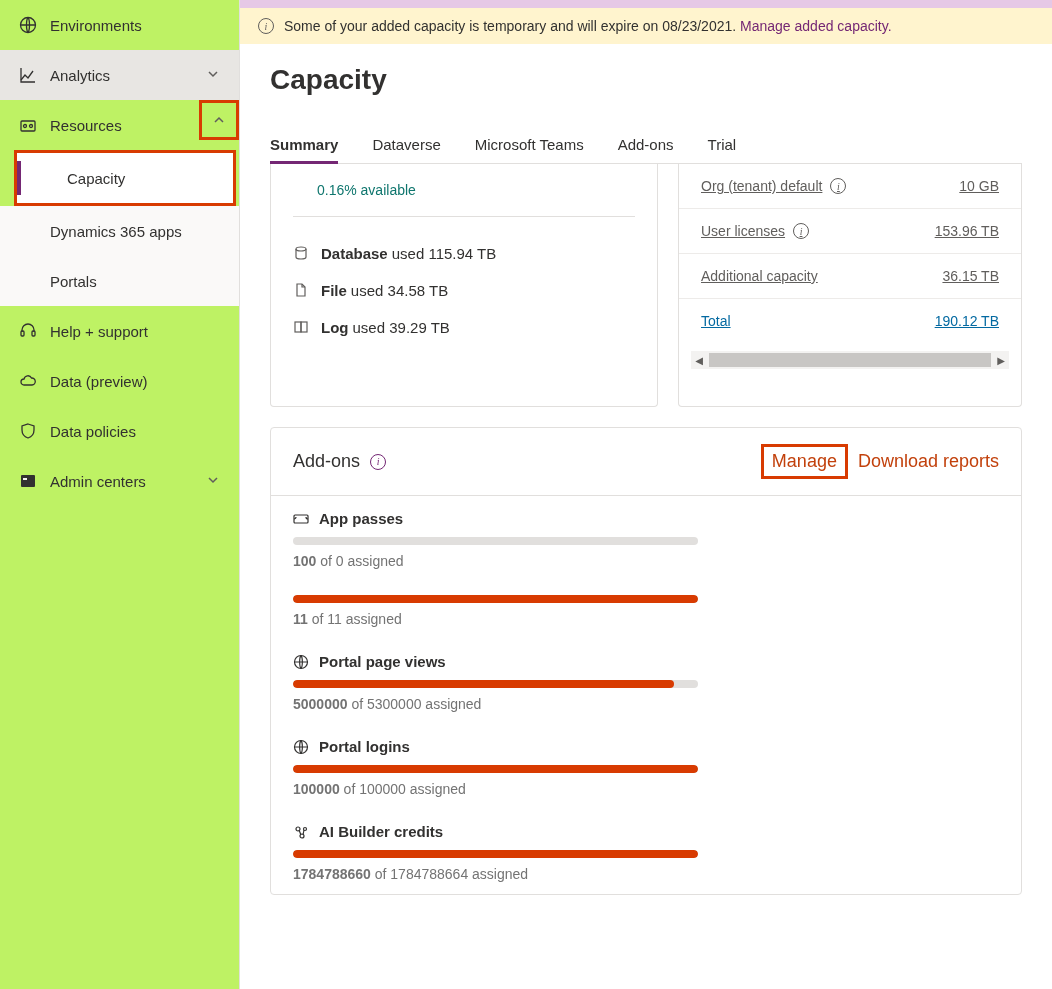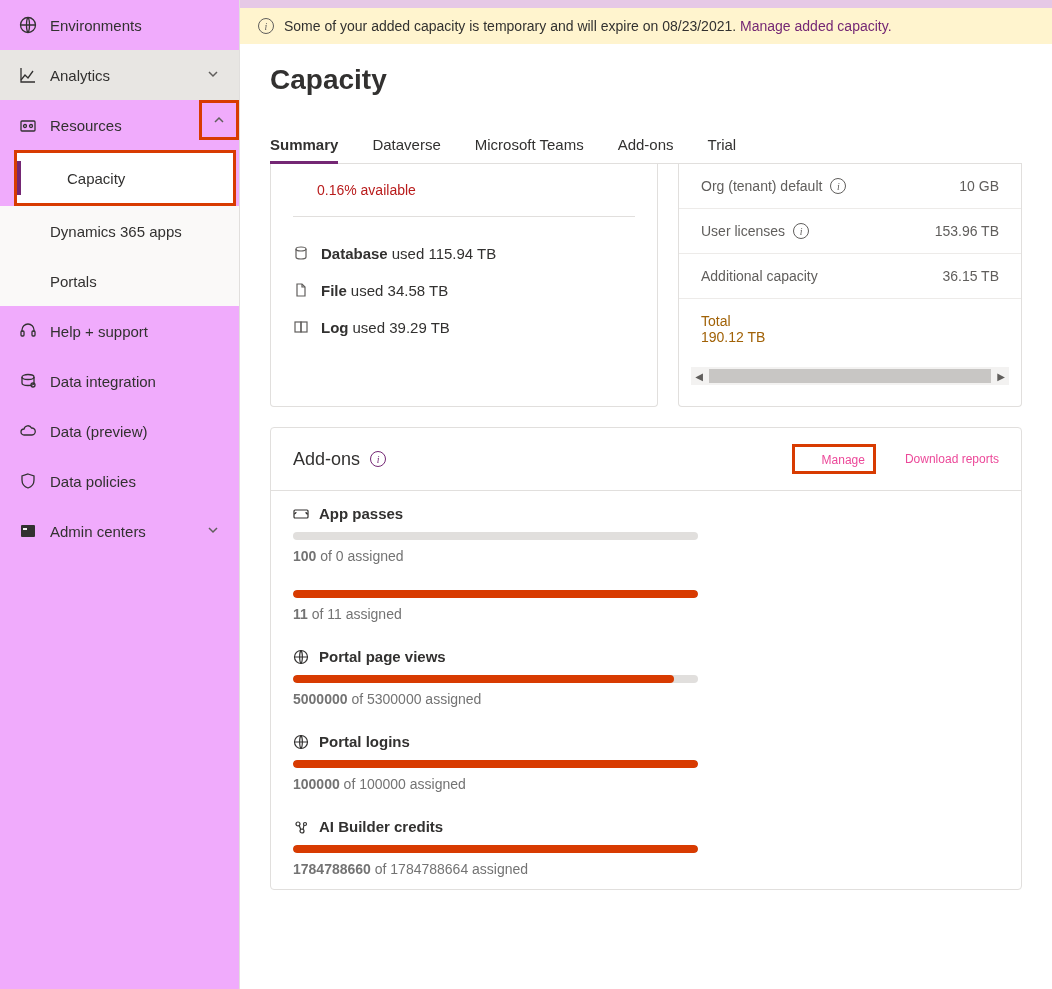--- a/index.html
+++ b/index.html
@@ -8,21 +8,21 @@
     font-size: 14px;
     color: #323130;
     display: flex;
     width: 1052px;
     height: 989px;
     overflow: hidden;
     background: #fff;
   }
   .sidebar {
     width: 240px;
-    background: #f0abfc;
+    background: #bef264;
     border-right: 1px solid #e1dfdd;
     flex-shrink: 0;
   }
   .sidebar-item {
     display: flex;
     align-items: center;
     padding: 0 18px;
     height: 50px;
     cursor: pointer;
     position: relative;
@@ -110,33 +110,34 @@
     margin-top: 0;
   }
   .card {
     border: 1px solid #e1dfdd;
     border-radius: 4px;
     background: #fff;
     flex: 1;
     padding-bottom: 40px;
   }
   .card-left { padding: 18px 22px 60px; }
-  .avail { color: #b91c1c; padding-left: 24px; margin-bottom: 18px; font-size: 14px; }
+  .avail { color: #0f766e; padding-left: 24px; margin-bottom: 18px; font-size: 14px; }
   .divider { height: 1px; background: #e1dfdd; margin: 0 0 18px; }
   .usage-row { display:flex; align-items:flex-start; gap:12px; padding:10px 0; font-size:15px; }
   .usage-row strong { font-weight:600; }
   .usage-row .lbl { display:flex; gap:4px; }
   .table-row {
     display: flex; justify-content: space-between;
     padding: 14px 22px;
     border-bottom: 1px solid #edebe9;
     font-size: 14px;
     color: #605e5c;
-  }
-  .table-row.total { font-weight:400; color:#a16207;flex-direction:column;}
+    text-decoration: underline;
+  }
+  .table-row.total { font-weight:400; color:#0369a1;}
   .table-row .k { display:flex; align-items:center; gap:8px;}
   .scrollbar {
     height: 18px;
     margin: 8px 12px 0;
     display:flex; align-items:center;
     background:#f3f2f1;
   }
   .scrollbar .arrow { width: 16px; text-align:center; color:#605e5c; font-size:10px;}
   .scrollbar .track { flex:1; height:14px; background:#c8c6c4; margin:0 2px;}
   .addons-card {
@@ -144,21 +145,21 @@
     border: 1px solid #e1dfdd;
     border-radius: 4px;
   }
   .addons-header {
     display:flex; align-items:center; justify-content:space-between;
     padding: 16px 22px;
     border-bottom: 1px solid #e1dfdd;
   }
   .addons-header .title { display:flex; align-items:center; gap:10px; font-size:18px;}
   .addons-header .links { display:flex; align-items:center; gap:10px;}
-  .addons-header a { color:#ec4899; cursor:pointer; font-size:12px;margin-left:19px;}
+  .addons-header a { color:#c2410c; cursor:pointer; font-size:18px;}
   .manage-box { border: 3px solid #d83b01; padding: 4px 8px; }
   .addon-item { padding: 14px 22px 12px; }
   .addon-title { display:flex; align-items:center; gap:10px; font-size:15px; font-weight:600; margin-bottom:10px;}
   .progress {
     height: 8px; border-radius: 4px; background:#e1dfdd; width: 405px; overflow:hidden;
     margin-bottom: 8px;
   }
   .progress .fill { height:100%; background:#d83b01; border-radius:4px;}
   .addon-meta { font-size:14px; color:#737373;}
   .addon-meta .bold { font-weight:600; }
@@ -226,30 +227,20 @@
     <span class="sidebar-icon">
       <svg width="18" height="18" viewBox="0 0 18 18" fill="none" stroke="currentColor" stroke-width="1.3">
           <path d="M3 10V8a6 6 0 0112 0v2"></path>
           <rect x="2" y="9" width="3" height="5" rx="1"></rect>
           <rect x="13" y="9" width="3" height="5" rx="1"></rect>
         </svg>
     </span>
     <span class="sidebar-label">Help + support</span>
   </div>
 
-  <div class="sidebar-item">
-    <span class="sidebar-icon">
-      <svg width="18" height="18" viewBox="0 0 18 18" fill="none" stroke="currentColor" stroke-width="1.3">
-          <ellipse cx="9" cy="5" rx="6" ry="2.5"></ellipse>
-          <path d="M3 5v6c0 1.4 2.7 2.5 6 2.5s6-1.1 6-2.5V5"></path>
-          <circle cx="14" cy="13" r="2"></circle>
-        </svg>
-    </span>
-    <span class="sidebar-label">Data integration</span>
-  </div>
 
   <div class="sidebar-item">
     <span class="sidebar-icon">
       <svg width="18" height="18" viewBox="0 0 18 18" fill="none" stroke="currentColor" stroke-width="1.3">
           <path d="M5 13a3 3 0 010-6 4 4 0 017.5-1A3.5 3.5 0 0113 13H5z"></path>
         </svg>
     </span>
     <span class="sidebar-label">Data (preview)</span>
   </div>
 

